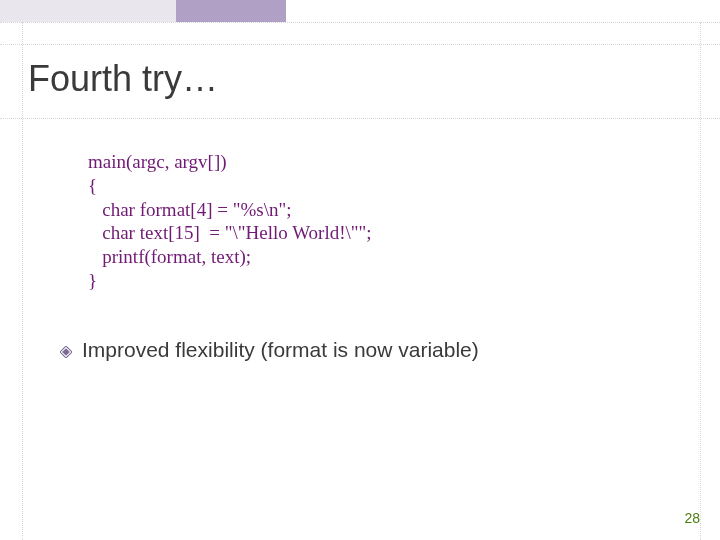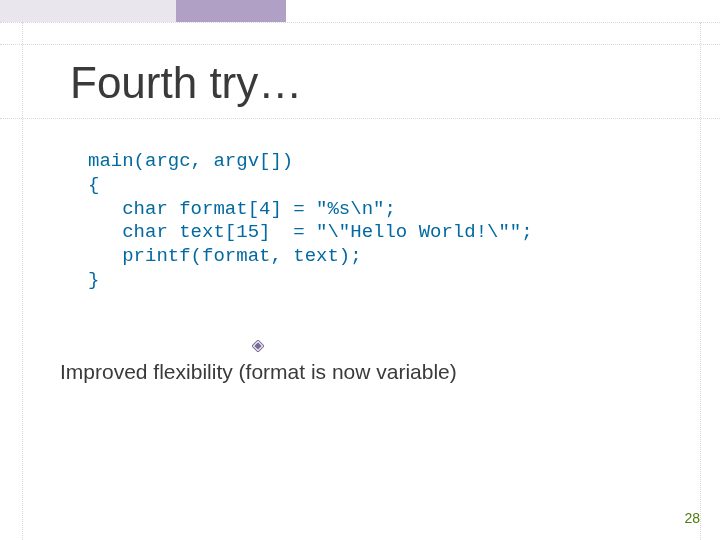--- a/index.html
+++ b/index.html
@@ -48,47 +48,45 @@
     height: 518px;
     border-left: 1px dotted #d9d5df;
   }
 
   
   .title {
     position: absolute;
     left: 28px;
     top: 58px;
     font-family: "Trebuchet MS", "Lucida Sans", Verdana, sans-serif;
-    font-size: 44px;
+    font-size: 36px;
     color: #3a3a3a;
     letter-spacing: 0px;
-    margin-left: 42px;
   }
 
   
   .code {
     position: absolute;
     left: 88px;
     top: 150px;
-    font-family: Liberation Mono, monospace;
+    font-family: Liberation Serif, serif;
     font-size: 19px;
-    color: #0369a1;
+    color: #701a75;
     white-space: pre;
     line-height: 1.25;
   }
 
   
   .bullet-row {
     position: absolute;
     left: 60px;
     top: 338px;
     display: flex;
     align-items: center;
     gap: 10px;
-    flex-direction: column;
   }
   .bullet-icon {
     width: 12px;
     height: 12px;
     display: inline-block;
     flex: 0 0 12px;
   }
   .bullet-text {
     font-family: Verdana, Geneva, sans-serif;
     font-size: 21px;

